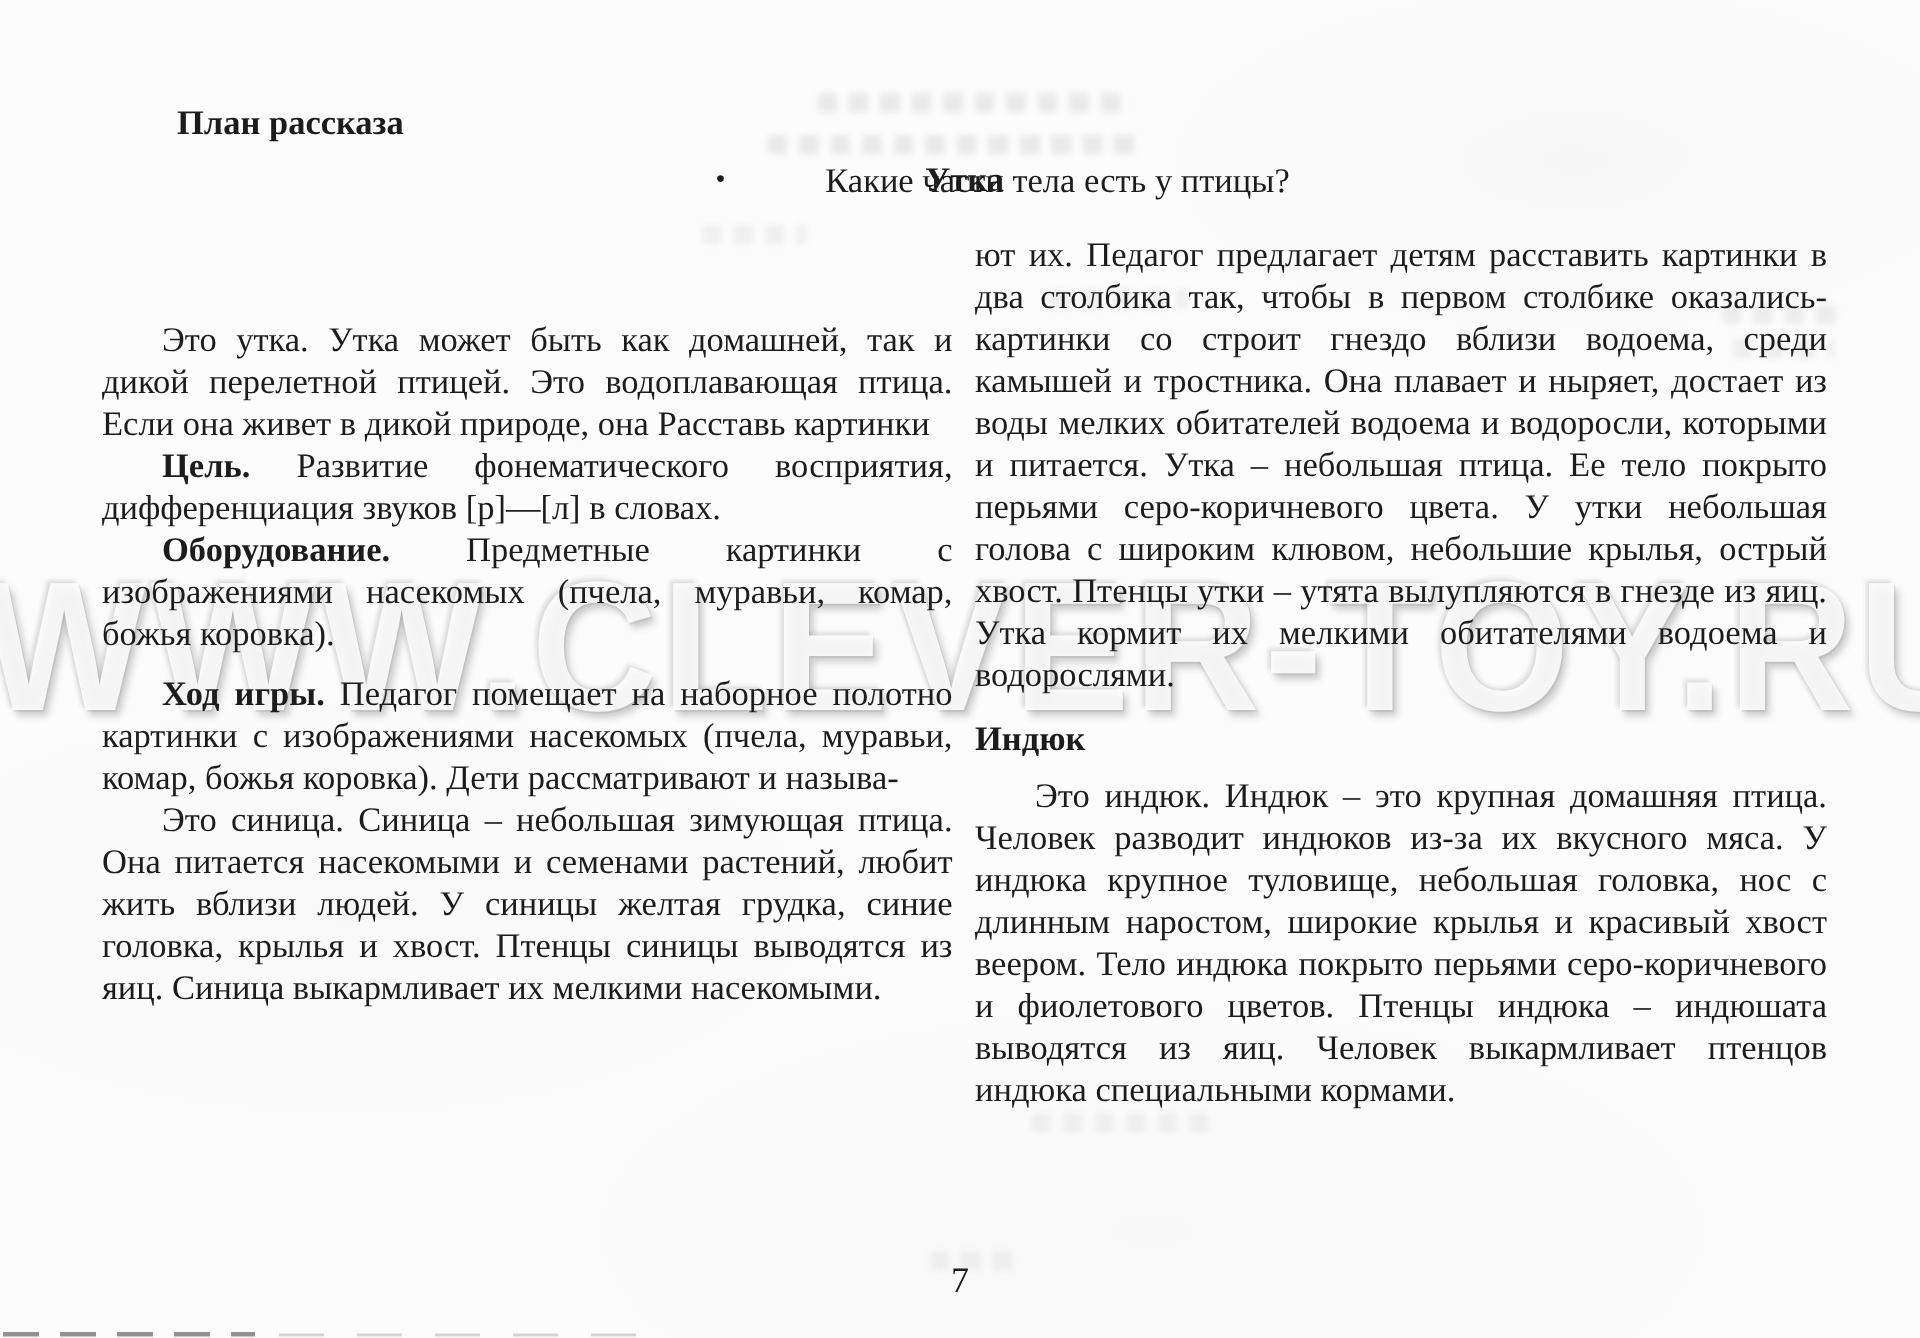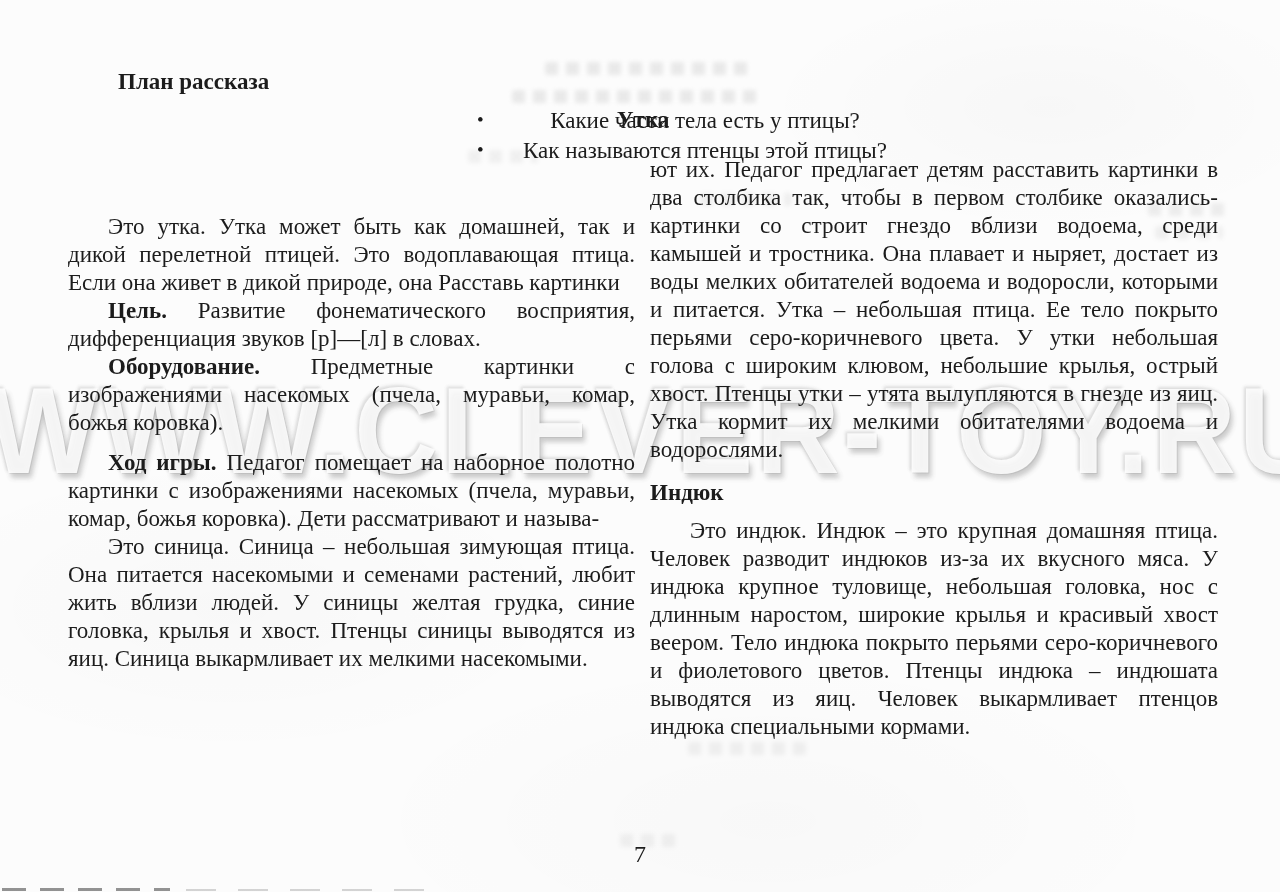--- a/index.html
+++ b/index.html
@@ -86,21 +86,20 @@
   <div class="ghost" style="left:620px; top:834px; width:58px; opacity:.1;"></div>
 
   <div class="content">
 
     <div class="plan-section">
       <div class="plan-heading">План рассказа</div>
 
 
       <ul class="bullets bullets-right">
         <li>Какие части тела есть у птицы?</li>
-        <li>Как называются птенцы этой птицы?</li>
       </ul>
     </div>
 
     <div class="duck-heading">Утка</div>
 
     <div class="columns">
 
       <div class="col">
         <p class="para">Это утка. Утка может быть как домашней, так и дикой перелетной птицей. Это водоплавающая птица. Если она живет в дикой природе, она Расставь картинки</p>
         <p class="para"><b>Цель.</b>

